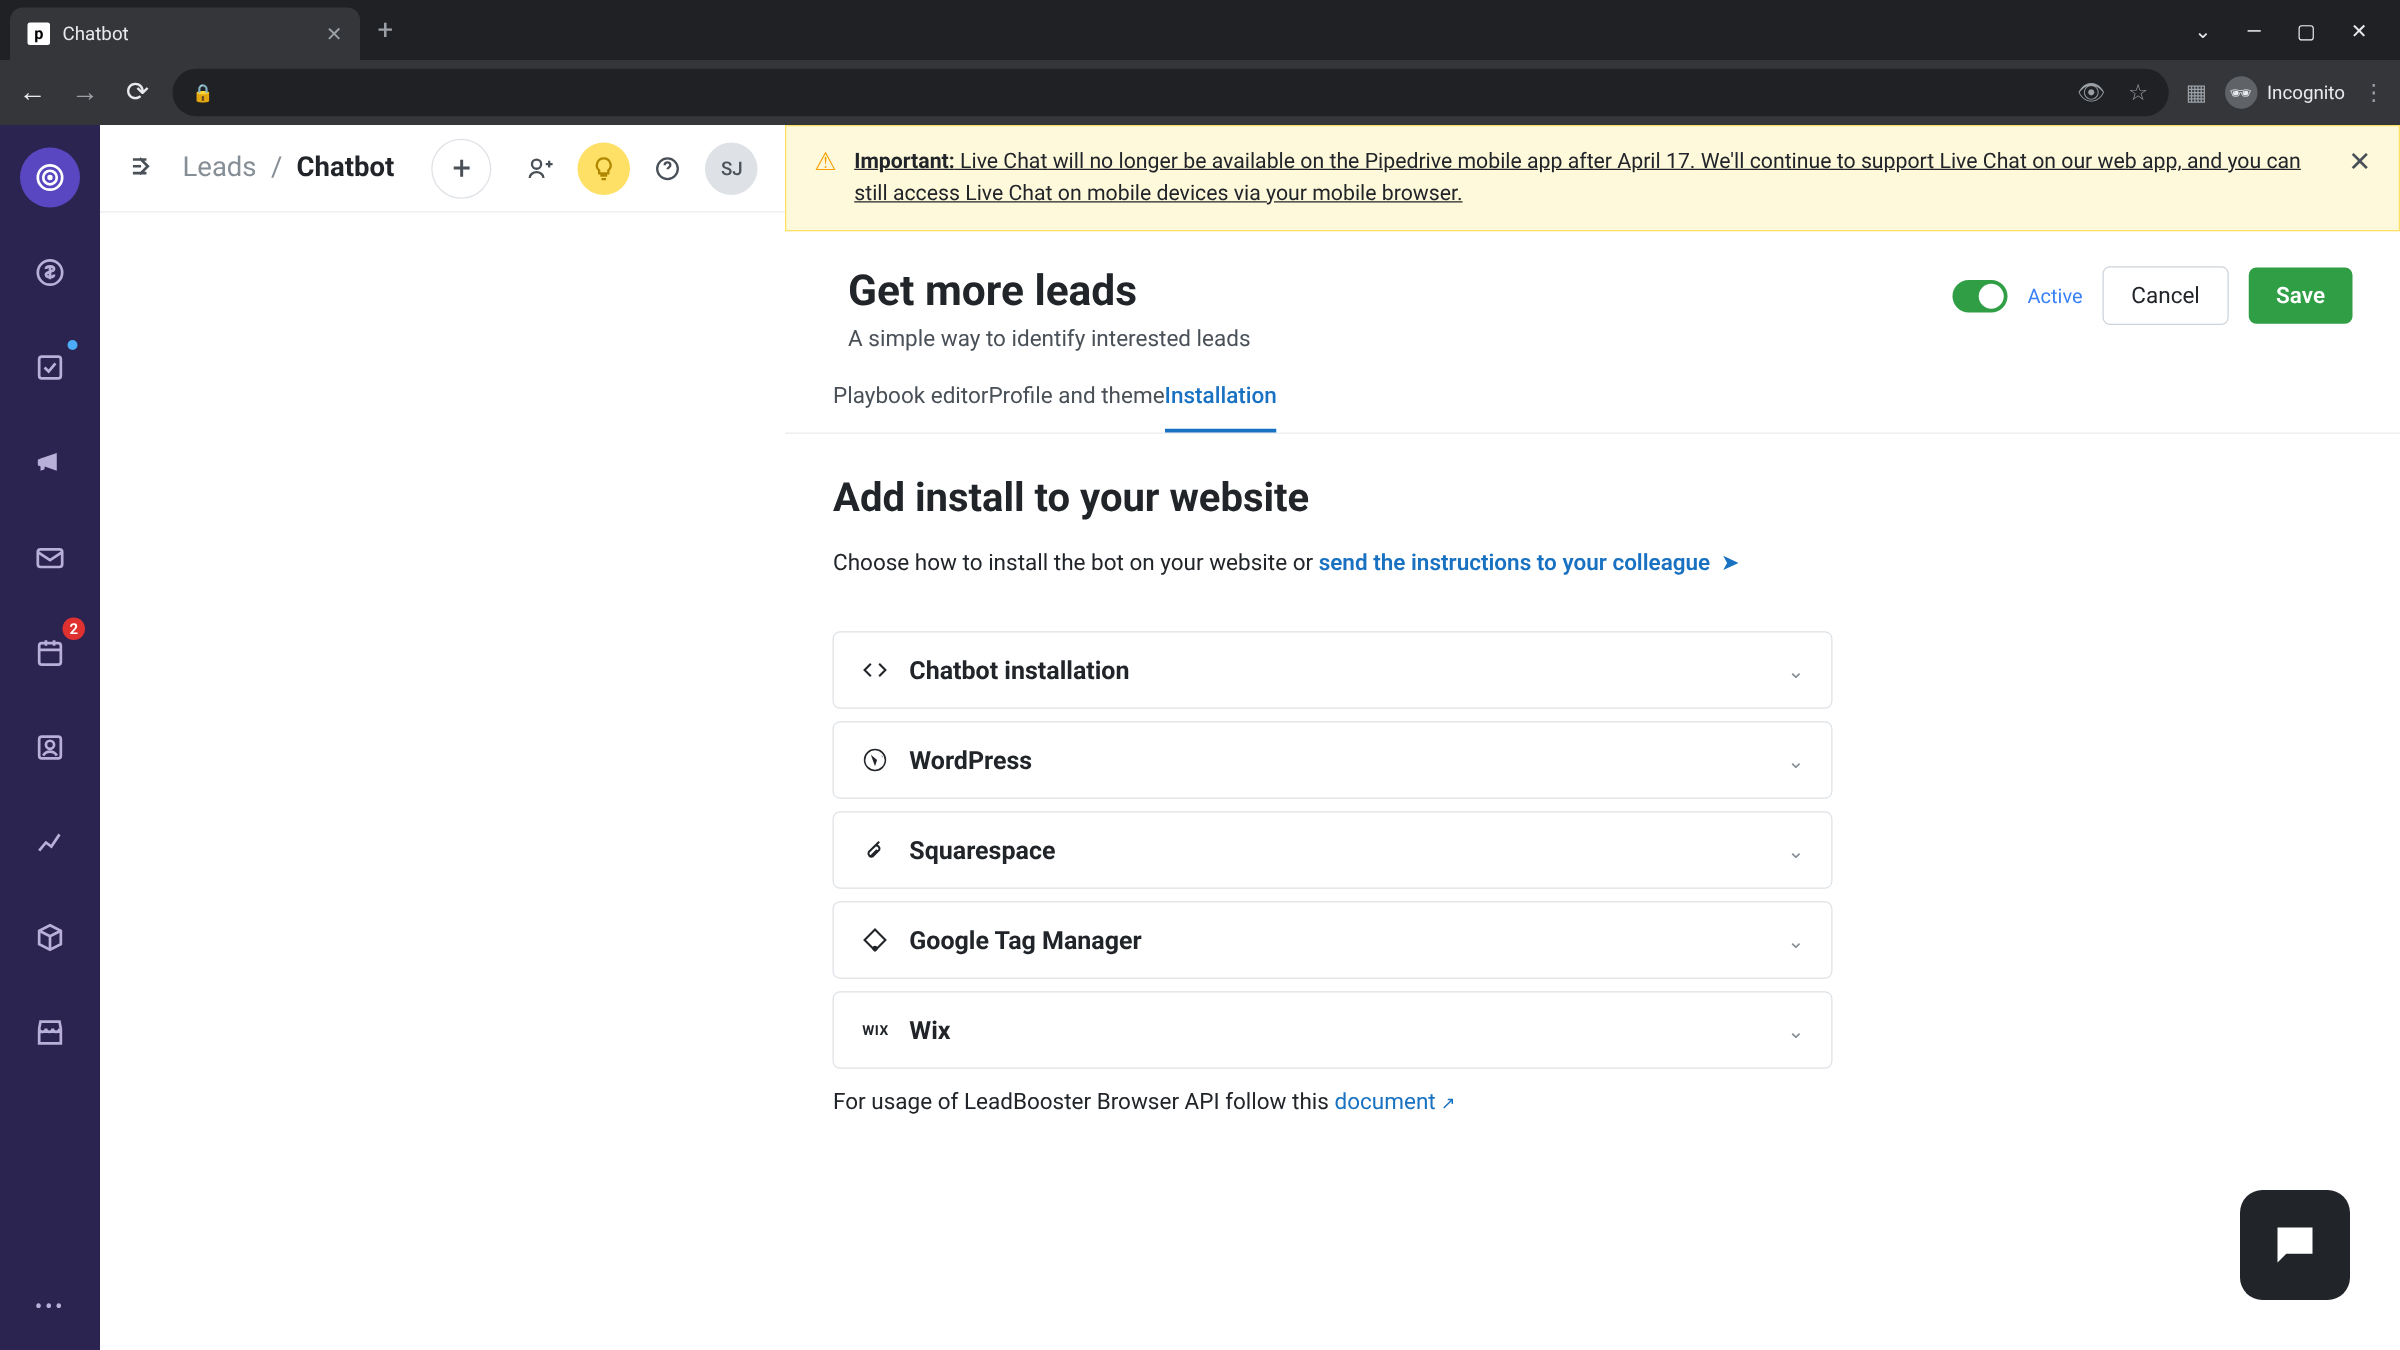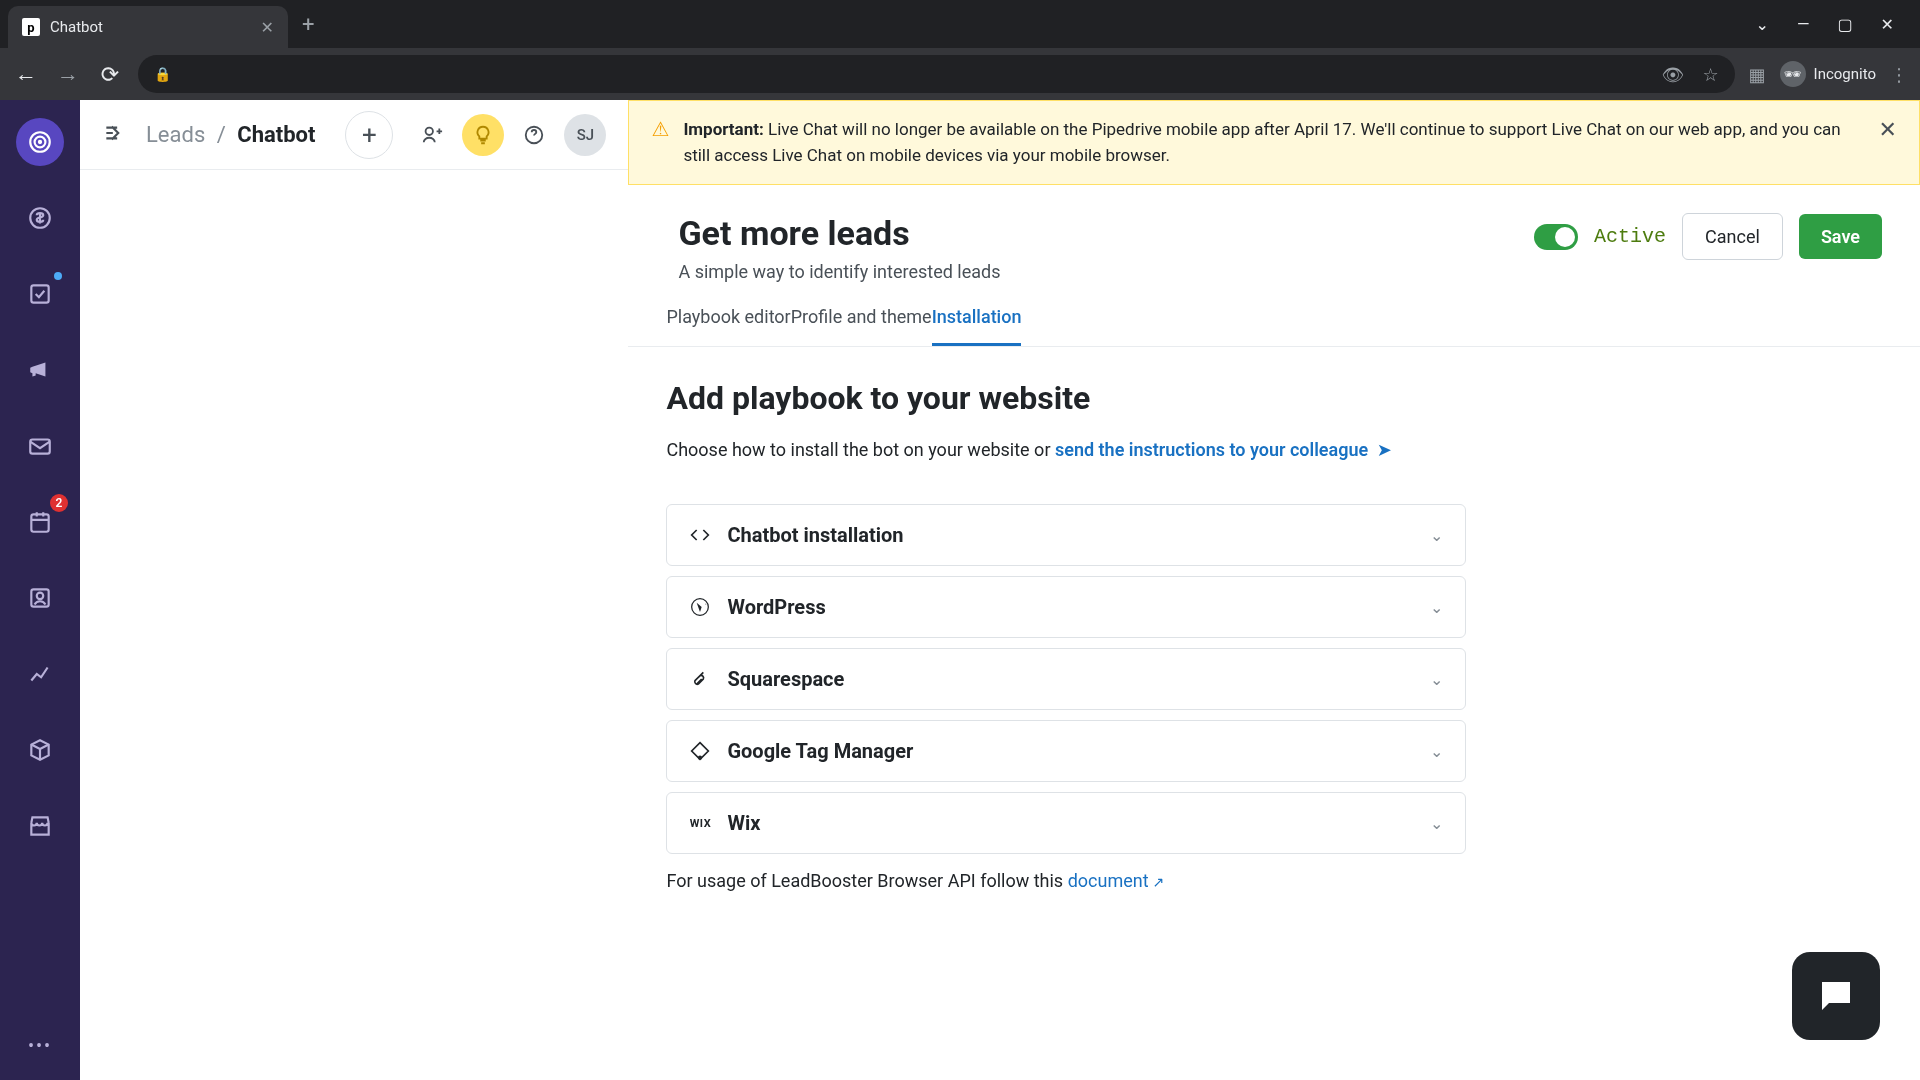--- a/index.html
+++ b/index.html
@@ -52,31 +52,31 @@
 .top-right { margin-left: auto; display: flex; align-items: flex-end; gap: 9px; }
 .top-icon { width: 42px; height: 42px; border-radius: 50%; display: flex; align-items: center; justify-content: center; cursor: pointer; color: #495057; }
 .top-icon.bulb { background: #ffe066; }
 .top-icon svg { width: 22px; height: 22px; }
 .avatar { width: 42px; height: 42px; border-radius: 50%; background: #dee2e6; display: flex; align-items: center; justify-content: center; font-size: 15px; color: #495057; font-weight: 500; }
 
 .content { flex: 1; overflow-y: auto; position: relative; }
 
 .alert { background: #fff9db; border: 1px solid #ffe066; display: flex; align-items: flex-start; padding: 16px 22px; gap: 14px; margin: 0; }
 .alert-icon { color: #f59f00; font-size: 20px; flex-shrink: 0; }
-.alert-text { font-size: 17px; color: #212529; line-height: 1.5; flex: 1; }
+.alert-text { font-size: 17px; color: #212529; line-height: 1.5; flex: 1; text-decoration: underline; }
 .alert-text .bold { font-weight: 700; }
 .alert-close { color: #495057; font-size: 22px; cursor: pointer; flex-shrink: 0; }
 
 .header { display: flex; align-items: flex-start; padding: 28px 38px 0 50px; }
 .header-left h1 { font-size: 34px; font-weight: 700; color: #212529; margin-bottom: 8px; }
 .header-left p { font-size: 18px; color: #495057; }
 .header-right { margin-left: auto; display: flex; align-items: center; gap: 16px; }
 .toggle { width: 44px; height: 26px; background: #2f9e44; border-radius: 14px; position: relative; cursor: pointer; }
 .toggle::after { content: ''; position: absolute; width: 20px; height: 20px; background: #fff; border-radius: 50%; top: 3px; right: 3px; }
-.toggle-label { font-size: 20px; color: #4d7c0f; font-family: Liberation Mono, monospace; }
+.toggle-label { font-size: 16px; color: #3b82f6; }
 .btn { padding: 12px 22px; border-radius: 6px; font-size: 18px; cursor: pointer; border: none; }
 .btn-cancel { background: #fff; border: 1px solid #ced4da; color: #212529; }
 .btn-save { background: #2f9e44; color: #fff; font-weight: 600; }
 
 .tabs { display: flex; padding: 24px 38px 0 38px; border-bottom: 1px solid #e9ecef; }
 .tab-item { font-size: 18px; color: #495057; padding-bottom: 16px; cursor: pointer; border-bottom: 3px solid transparent; }
 .tab-item.active { color: #1971c2; border-bottom-color: #1971c2; font-weight: 500; }
 
 .section { padding: 32px 38px; }
 .section h2 { font-size: 32px; font-weight: 700; color: #212529; margin-bottom: 22px; }
@@ -260,21 +260,21 @@
         </div>
       </div>
 
       <div class="tabs">
         <div class="tab-item">Playbook editor</div>
         <div class="tab-item">Profile and theme</div>
         <div class="tab-item active">Installation</div>
       </div>
 
       <div class="section">
-        <h2>Add playbook to your website</h2>
+        <h2>Add install to your website</h2>
         <p class="section-desc">
           <span>Choose how to install the bot on your website or </span><a href="#"><span>send the instructions to your colleague</span></a><span class="send-arrow"> ➤</span>
         </p>
 
         <div class="accordion">
           <div class="acc-item">
             <span class="acc-icon">
                 <svg viewBox="0 0 24 24" fill="none" stroke="currentColor" stroke-width="2">
                   <path d="M8 6l-6 6 6 6M16 6l6 6-6 6"></path>
                 </svg>

